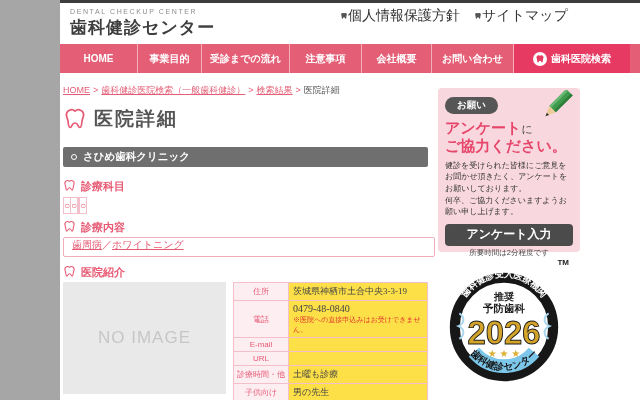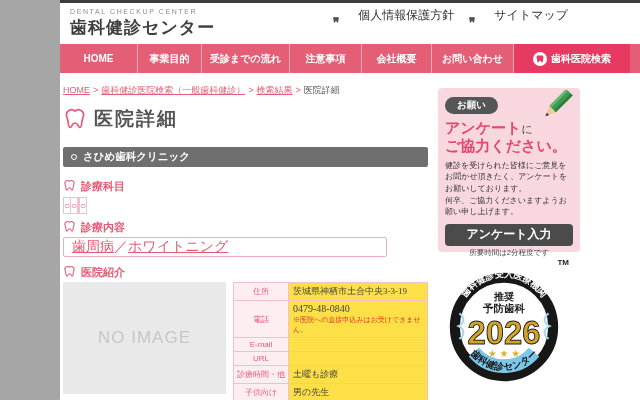--- a/index.html
+++ b/index.html
@@ -7,21 +7,21 @@
     font-family:"Liberation Sans", sans-serif; }
   .page { position:absolute; left:60px; top:0; width:580px; height:400px;
     background:#fff; border-top:3px solid #3c3c3c; overflow:hidden; }
 
   
   .hdr { position:relative; height:41px; background:#fff; }
   .logo { position:absolute; left:10px; top:5px; cursor:pointer; }
   .logo-sub { font-size:7px; color:#8d8d8d; letter-spacing:1.6px; }
   .logo-main { font-size:17px; font-weight:bold; color:#3e3e3e; letter-spacing:1px; margin-top:1px; }
   .top-links { position:absolute; right:72px; top:4px; display:flex; gap:14px; }
-  .top-link { display:flex; align-items:flex-end; gap:18px; font-size:12px; color:#333; cursor:pointer; }
+  .top-link { display:flex; align-items:center; gap:0; font-size:14px; color:#333; cursor:pointer; }
   .tooth-mini { width:8px; height:8px; }
 
   
   nav { display:flex; height:29px; background:#e45e76; }
   .nav-item { display:flex; align-items:center; justify-content:center; color:#fff;
     font-size:10px; font-weight:bold; border-right:1px solid rgba(255,255,255,.5);
     cursor:pointer; }
   .nav-item.active { background:#e63a62; border-right:none; gap:4px; }
   .nav-fill { flex:1; }
   .nav-circle { width:14px; height:14px; background:#fff; border-radius:50%;
@@ -55,23 +55,23 @@
   .sec-h svg { width:13px; height:13px; }
   .sec-h span { font-size:11px; font-weight:bold; color:#e75a74; }
 
   
   table.dept { margin-top:3px; border-collapse:collapse; table-layout:fixed; }
   table.dept th, table.dept td { border:1px solid #f2bfca; text-align:center; }
   table.dept th { background:#fdeef2; color:#e75a74; font-size:9px; font-weight:bold; height:15px; }
   table.dept td { height:16px; color:#e75a74; font-size:10px; background:#fff; }
 
   
-  .svc-box { margin-top:2px; width:324px; height:20px; border:1px solid #f0aebd;
-    border-radius:2px; display:flex; align-items:center; padding-left:8px;
-    font-size:14px; color:#e75a74; }
+  .svc-box { margin-top:2px; width:372px; height:20px; border:1px solid #f0aebd;
+    border-radius:2px; display:flex; align-items:flex-start; padding-left:8px;
+    font-size:10px; color:#e75a74; }
   .svc-box a { color:#e75a74; text-decoration:underline; cursor:pointer; }
 
   
   .intro-row { margin-top:2px; display:flex; }
   .no-image { width:163px; height:112px; background:#e9e9e9; display:flex;
     align-items:center; justify-content:center; font-size:17px; color:#c6c6c6;
     letter-spacing:1px; }
   table.info { margin-left:7px; border-collapse:collapse; table-layout:fixed; width:195px; }
   table.info th, table.info td { border:1px solid #f2bfca; vertical-align:middle; }
   table.info th { background:#fdeef2; color:#e75a74; font-size:8px; font-weight:normal;

